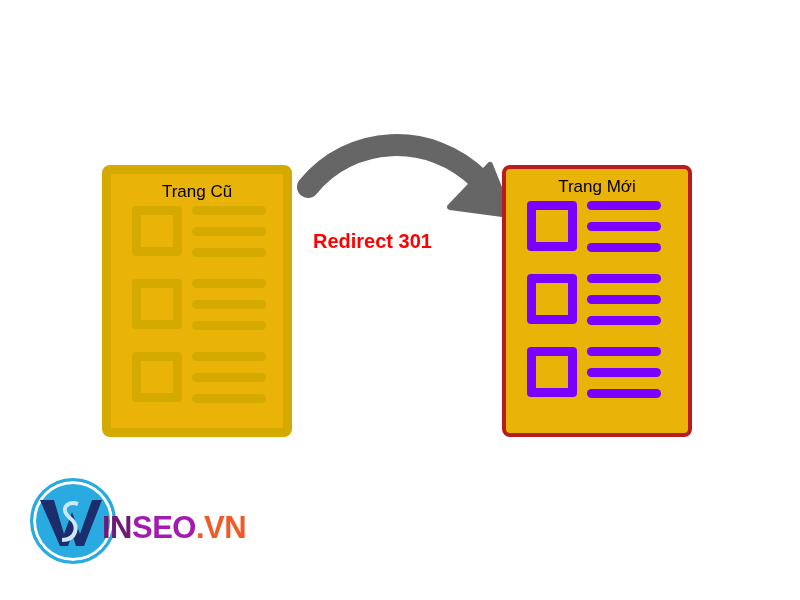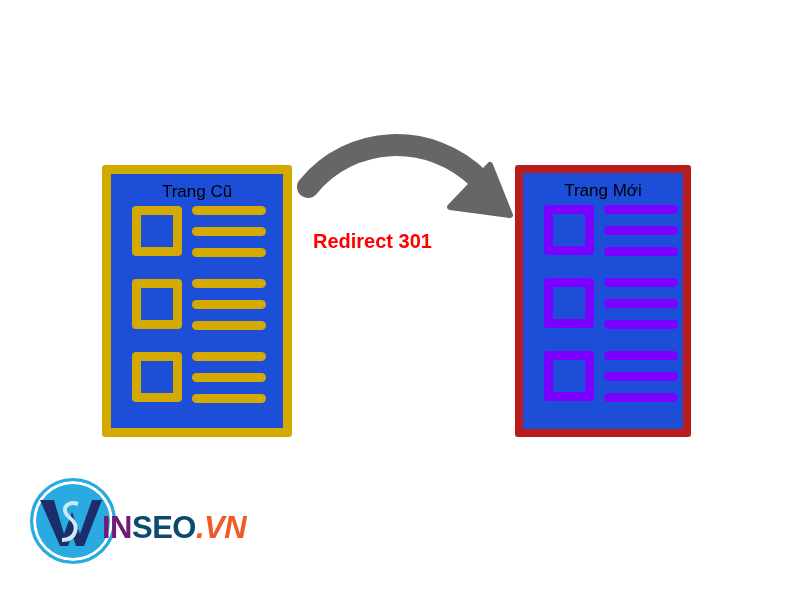--- a/index.html
+++ b/index.html
@@ -1,35 +1,35 @@
 <!DOCTYPE html>
 <html><head>
   <meta charset="utf-8">
   <style>
     html, body { margin: 0; padding: 0; }
     body { width: 800px; height: 600px; background: #ffffff; position: relative; overflow: hidden; font-family: "Liberation Sans", sans-serif; }
-    .doc { position: absolute; box-sizing: border-box; border-radius: 3px; background: #1d4ed8; }
+    .doc { position: absolute; box-sizing: border-box; border-radius: 8px; background: #eab308; }
     .doc-old { left: 102px; top: 165px; width: 190px; height: 272px; border: 9px solid #d4aa00; }
-    .doc-new { left: 515px; top: 165px; width: 176px; height: 272px; border: 8px solid #b91c1c; }
+    .doc-new { left: 502px; top: 165px; width: 190px; height: 272px; border: 4px solid #b91c1c; }
     .doc-title { position: absolute; top: 8px; left: 0; right: 0; text-align: center; font-size: 17px; color: #000; }
     .row { position: absolute; left: 21px; width: 150px; height: 50px; }
     .row .box { position: absolute; left: 0; top: 0; width: 50px; height: 50px; box-sizing: border-box; border-radius: 4px; }
     .row .line { position: absolute; left: 60px; width: 74px; height: 9px; border-radius: 5px; }
     .doc-old .box { border: 9px solid #d4aa00; }
     .doc-old .line { background: #d4aa00; }
     .doc-new .box { border: 9px solid #7a00ff; }
     .doc-new .line { background: #7a00ff; }
     .arrow { position: absolute; left: 290px; top: 125px; width: 230px; height: 95px; }
     .redirect { position: absolute; left: 313px; top: 230px; font-size: 20px; font-weight: bold; color: #ff0000; white-space: nowrap; }
     .logo { position: absolute; left: 30px; top: 478px; width: 190px; height: 90px; }
     .logo-circle { position: absolute; left: 0; top: 0; width: 86px; height: 86px; border-radius: 50%; background: #29abe2; box-sizing: border-box; border: 3px solid #29abe2; box-shadow: inset 0 0 0 3px #fff; }
     .logo-text { position: absolute; left: 72px; top: 32px; font-size: 31px; font-weight: bold; letter-spacing: -0.5px; white-space: nowrap; }
     .logo-text .a { color: #701a75; }
-    .logo-text .b { color: #0c4a6e; margin-top: 28px; }
-    .logo-text .c { color: #f05a28; font-style: italic; }
+    .logo-text .b { color: #a21caf; margin-top: 28px; }
+    .logo-text .c { color: #f05a28; }
   </style>
 </head>
 <body>
 
 <div class="doc doc-old">
   <div class="doc-title">Trang Cũ</div>
   <div class="row" style="top:32px">
     <div class="box"></div>
     <div class="line" style="top:0"></div>
     <div class="line" style="top:21px"></div>

